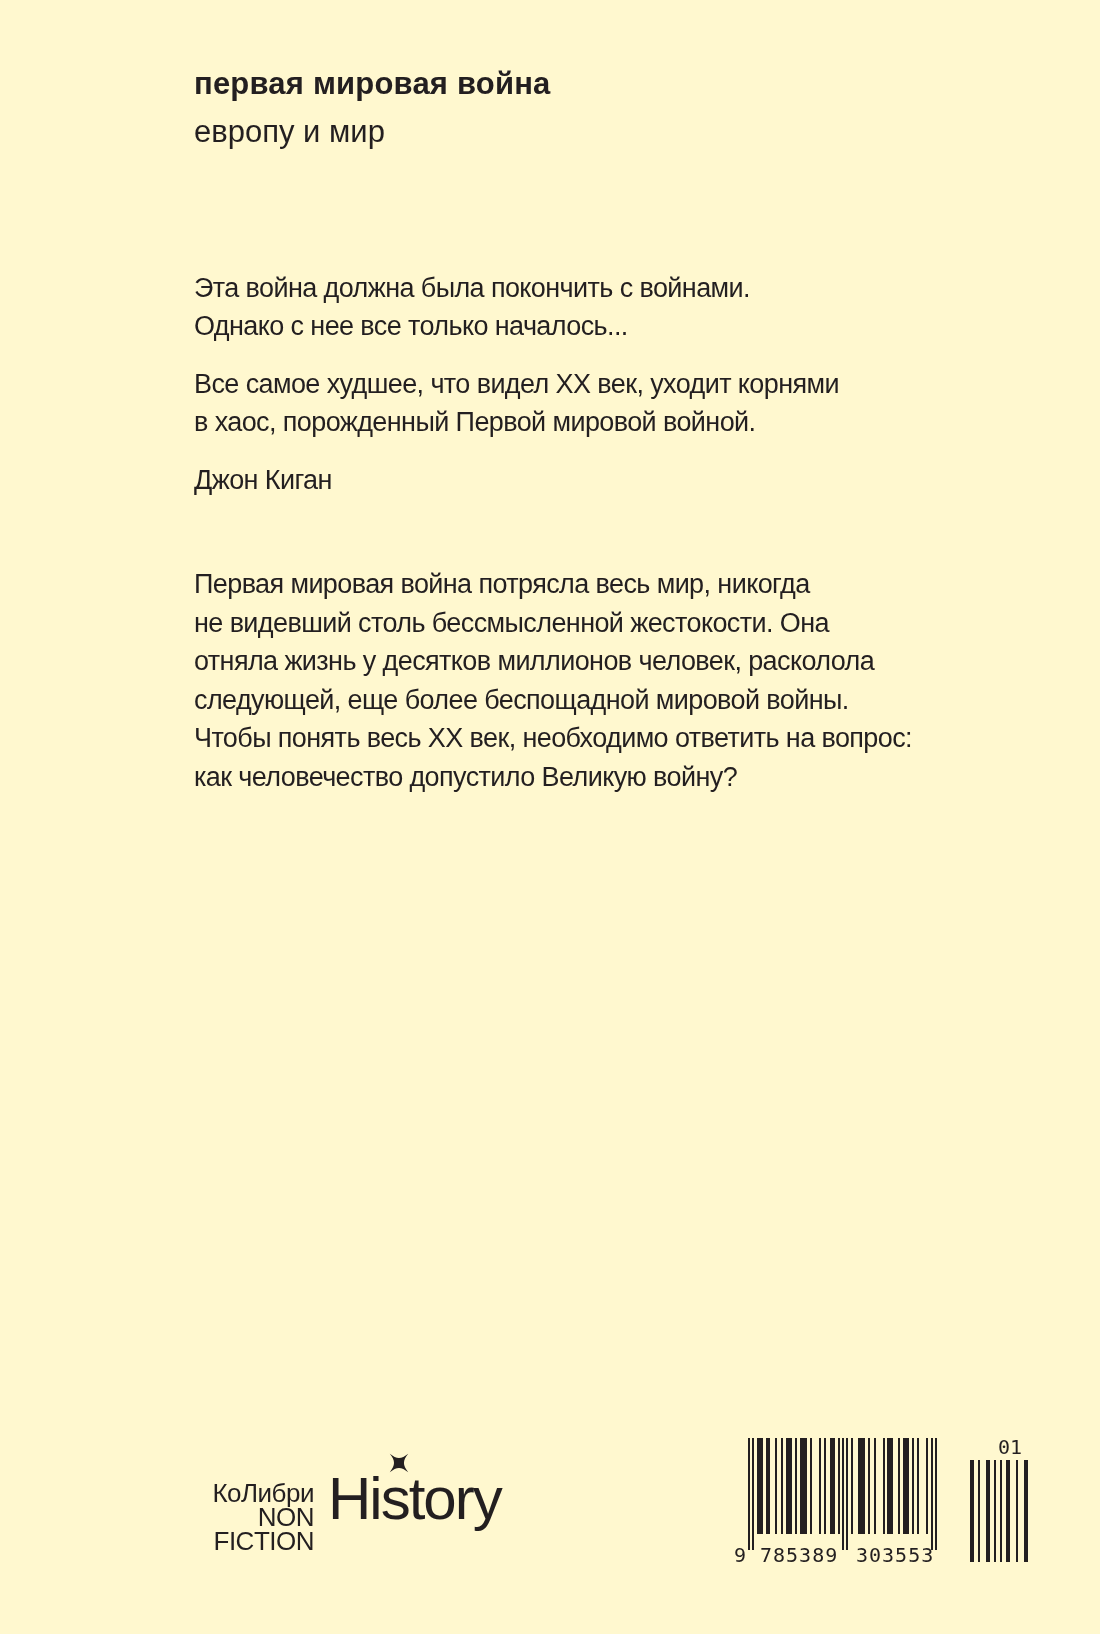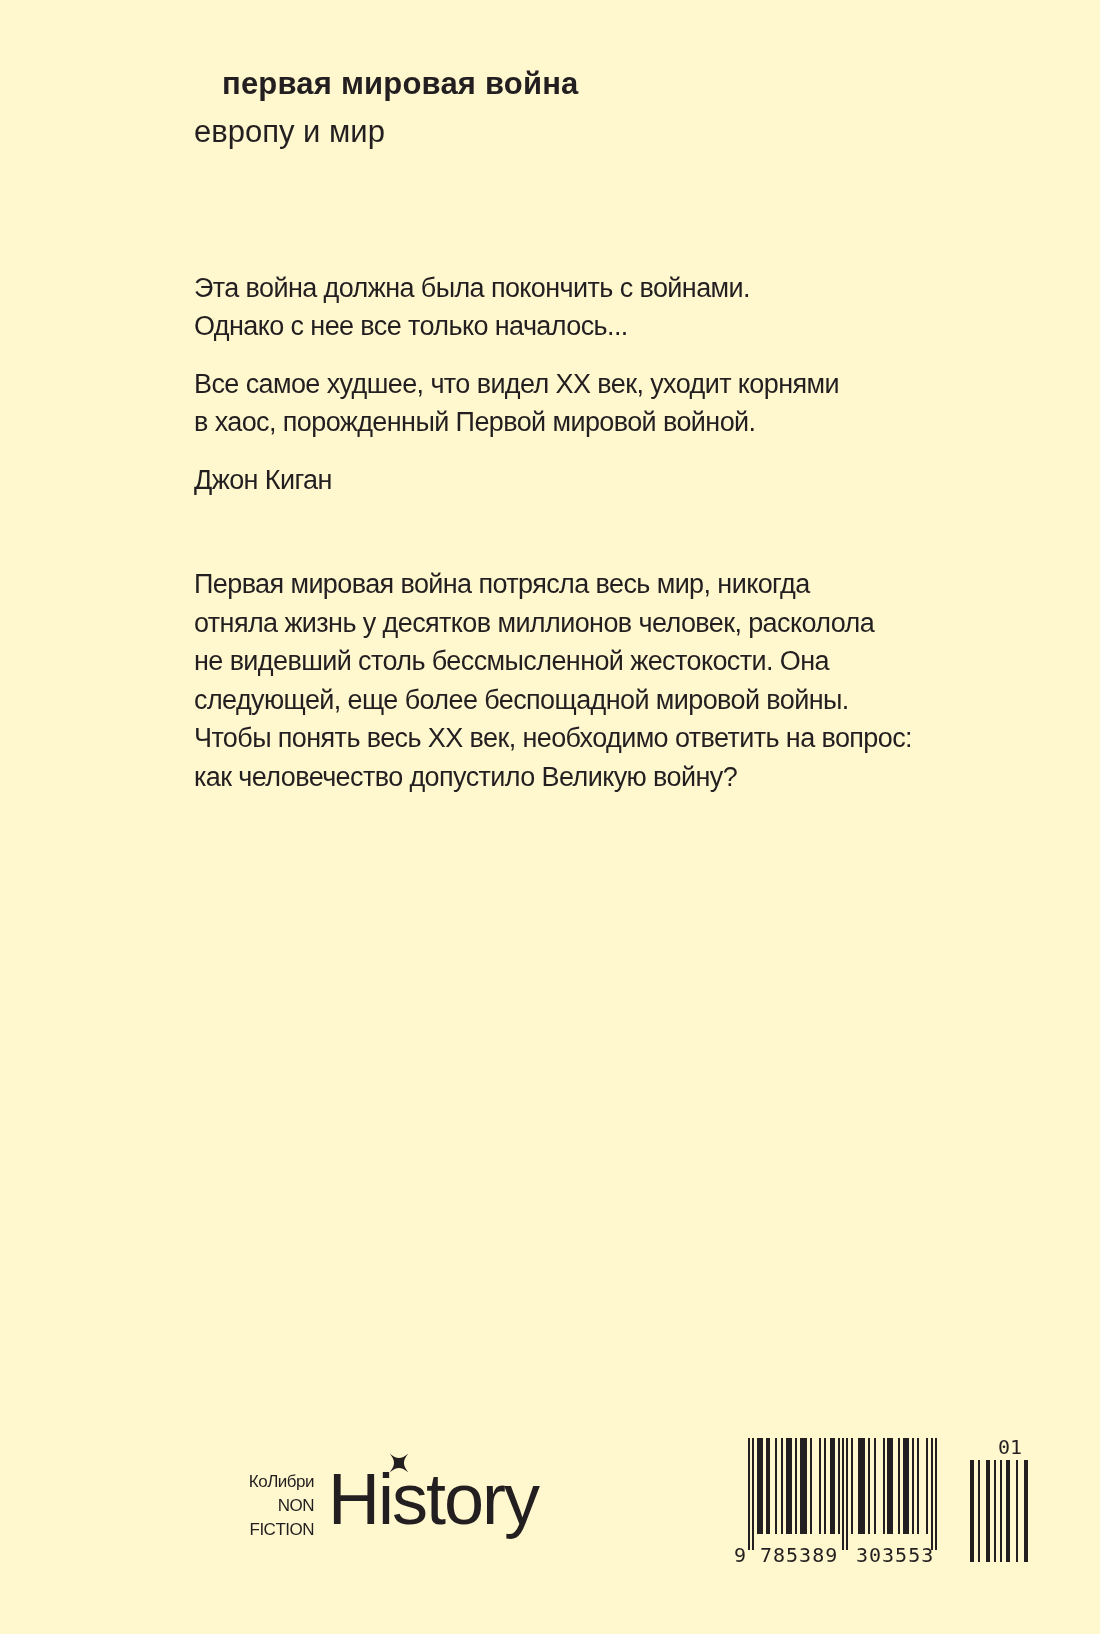--- a/index.html
+++ b/index.html
@@ -8,21 +8,21 @@
     background: #fff8cf;
     color: #231f20;
     font-family: "Liberation Sans", sans-serif;
     position: relative;
     overflow: hidden;
   }
   .block { position: absolute; left: 194px; }
   .title {
     top: 62px;
     font-size: 31px; font-weight: bold;
-    line-height: 44px; letter-spacing: 0.2px; margin-left: 28px;
+    line-height: 44px; letter-spacing: 0.2px;
   }
   .subtitle {
     top: 108px;
     font-size: 31px; line-height: 48px;
     width: 500px;
   }
   .quote {
     top: 253px;
     font-size: 27px; line-height: 38px;
     letter-spacing: -0.6px;
@@ -34,28 +34,28 @@
     top: 565px;
     font-size: 27px; line-height: 38.5px;
     letter-spacing: -0.6px;
     width: 830px;
   }
   .desc span { display: block; white-space: nowrap; }
   .quote span { display: block; white-space: nowrap; }
 
   .logo { position: absolute; left: 190px; top: 1462px; height: 100px; }
   .kolibri {
-    position: absolute; left: 0; top: 8px;
-    font-size: 17px; line-height: 24px; text-align: right;
+    position: absolute; left: 0; top: 19px;
+    font-size: 26px; line-height: 24px; text-align: right;
     width: 124px; letter-spacing: -0.5px;
   }
   .kolibri span { display: block; }
   .history {
     position: absolute; left: 138px; top: -18px;
-    font-size: 72px; font-weight: normal;
+    font-size: 60px; font-weight: normal;
     letter-spacing: -2px; line-height: 110px;
   }
   .star {
     position: absolute; left: 194px; top: -14px;
     width: 30px; height: 30px;
   }
   .barcode {
     position: absolute; left: 720px; top: 1420px;
     width: 320px; height: 150px;
   }
@@ -76,22 +76,22 @@
   </p>
   <p>
     <span>Все самое худшее, что видел XX век, уходит корнями</span>
     <span>в хаос, порожденный Первой мировой войной.</span>
   </p>
   <p class="author">Джон Киган</p>
 </div>
 
 <div class="block desc">
   <span>Первая мировая война потрясла весь мир, никогда</span>
+  <span>не видевший столь бессмысленной жестокости. Она</span>
   <span>отняла жизнь у десятков миллионов человек, расколола</span>
-  <span>не видевший столь бессмысленной жестокости. Она</span>
   <span>следующей, еще более беспощадной мировой войны.</span>
   <span>Чтобы понять весь XX век, необходимо ответить на вопрос:</span>
   <span>как человечество допустило Великую войну?</span>
 </div>
 
 <div class="logo">
   <div class="kolibri">
     <span>КоЛибри</span>
     <span>NON</span>
     <span>FICTION</span>

